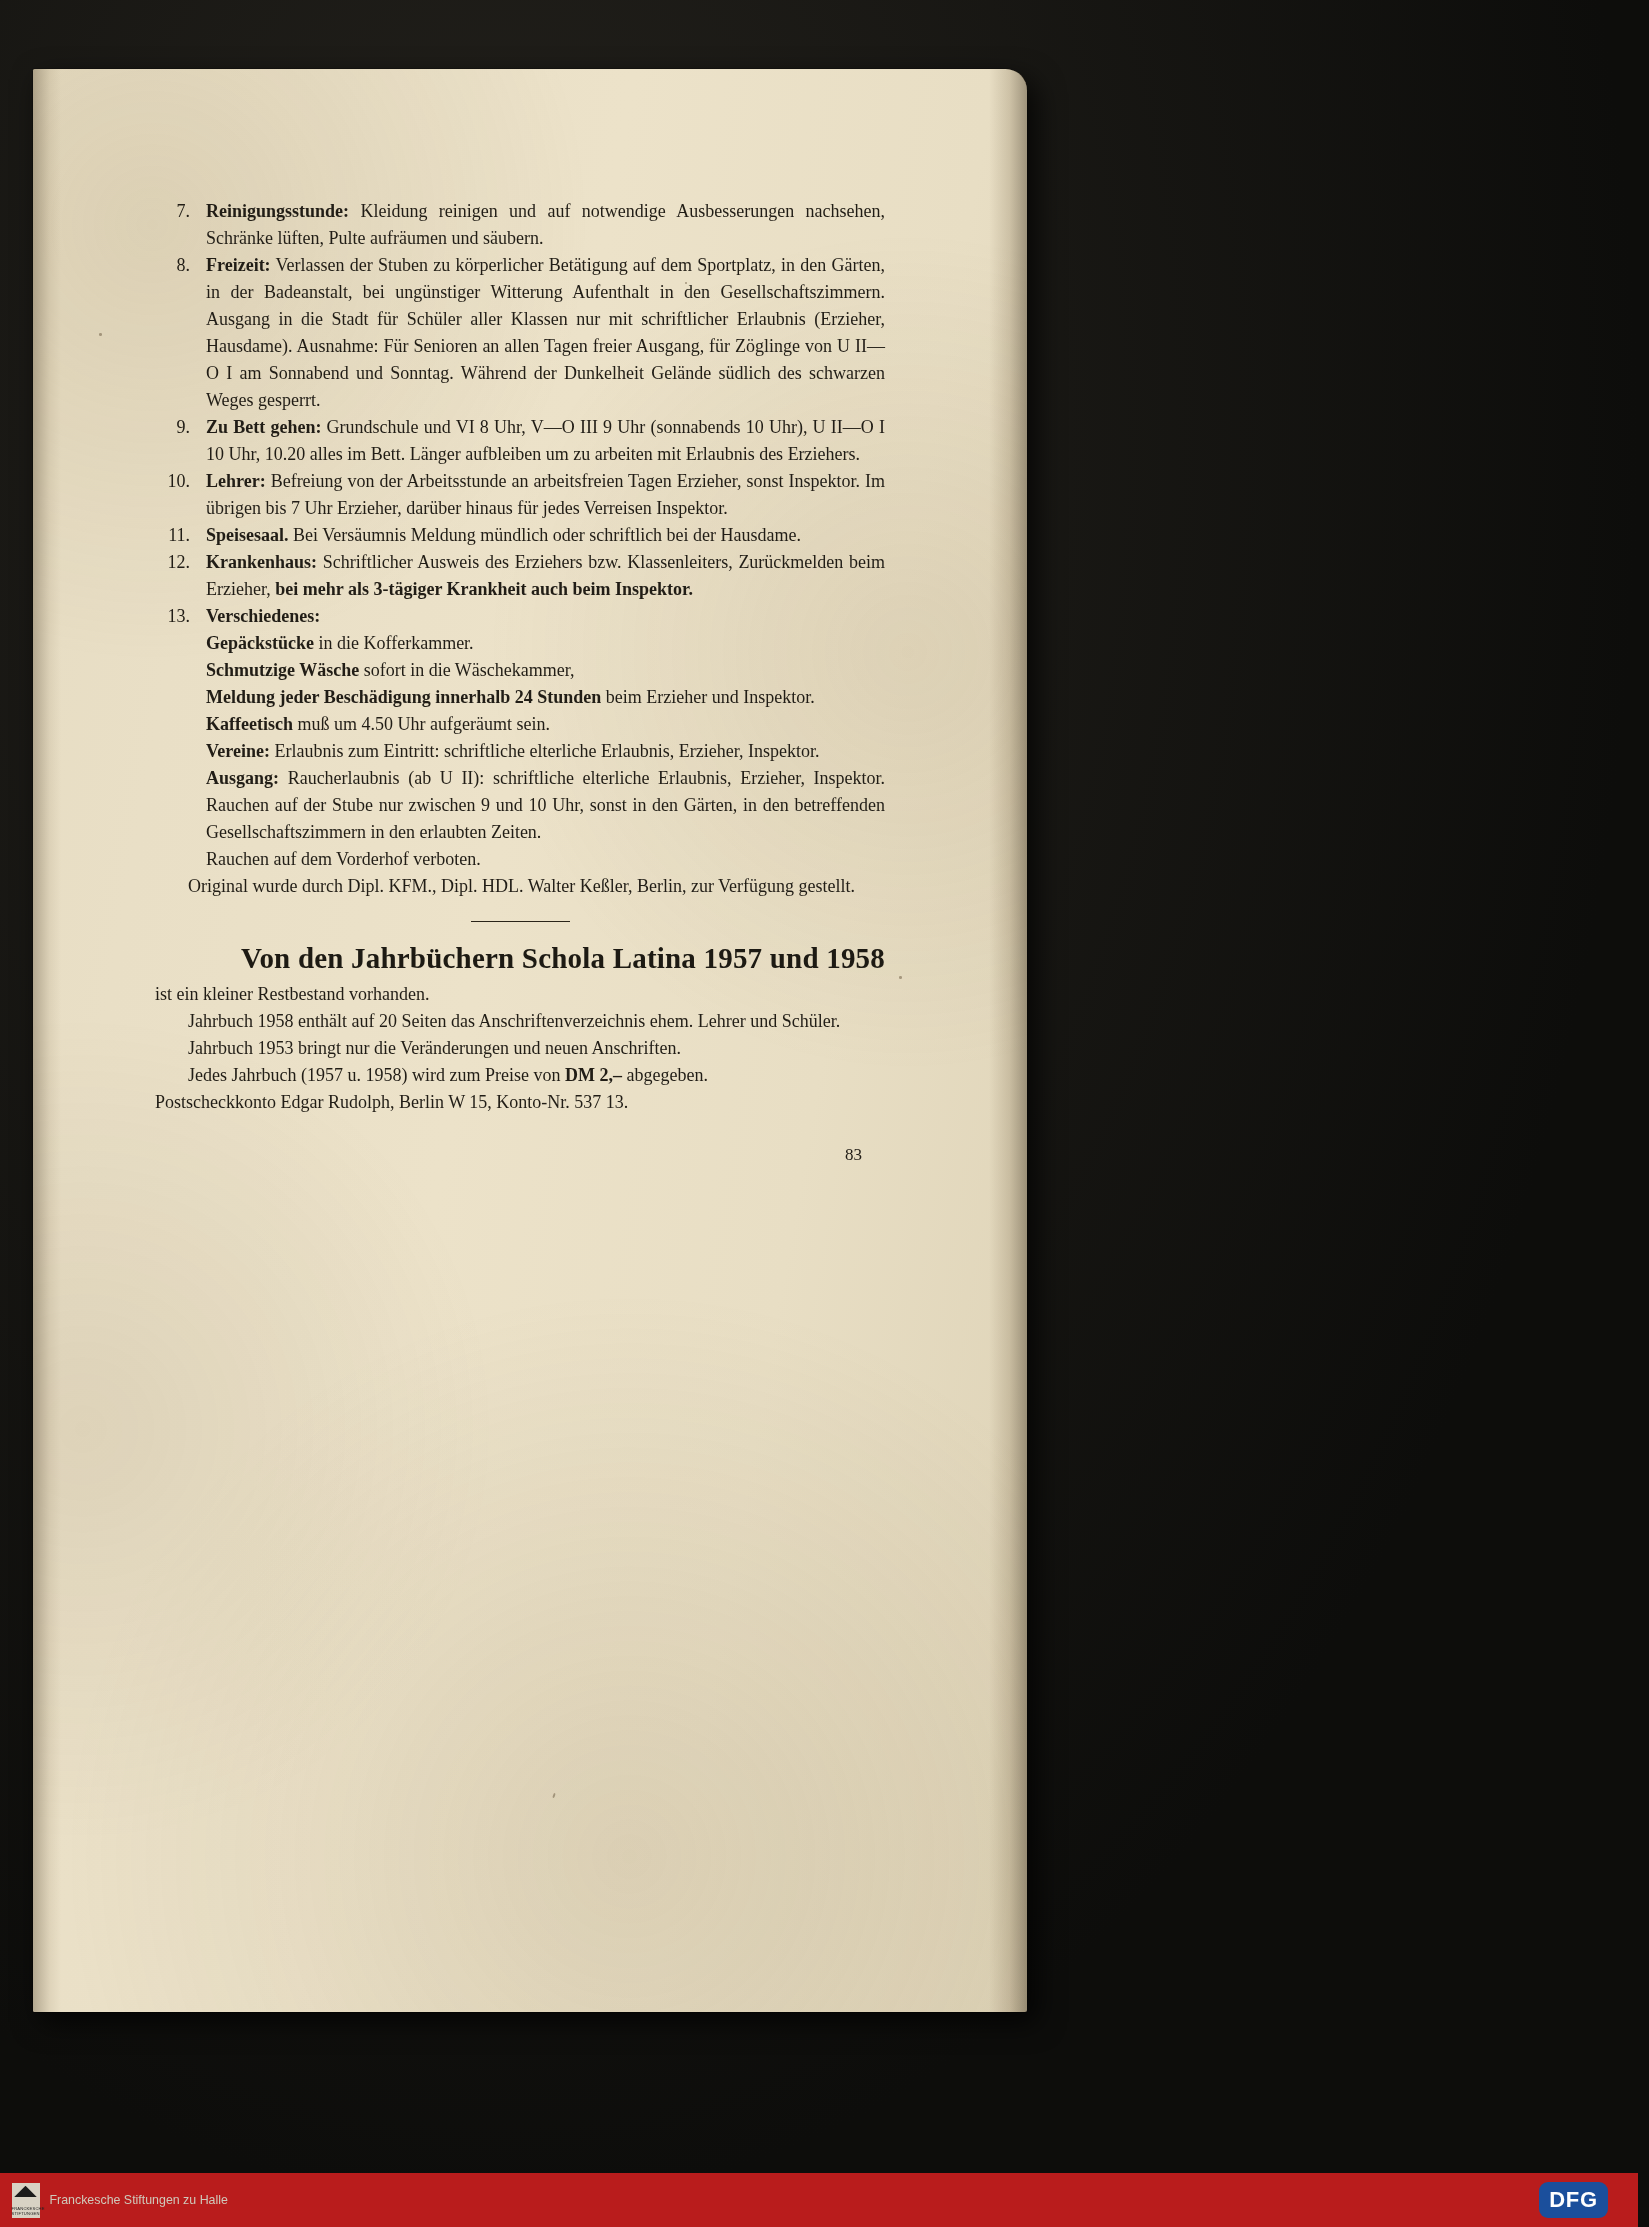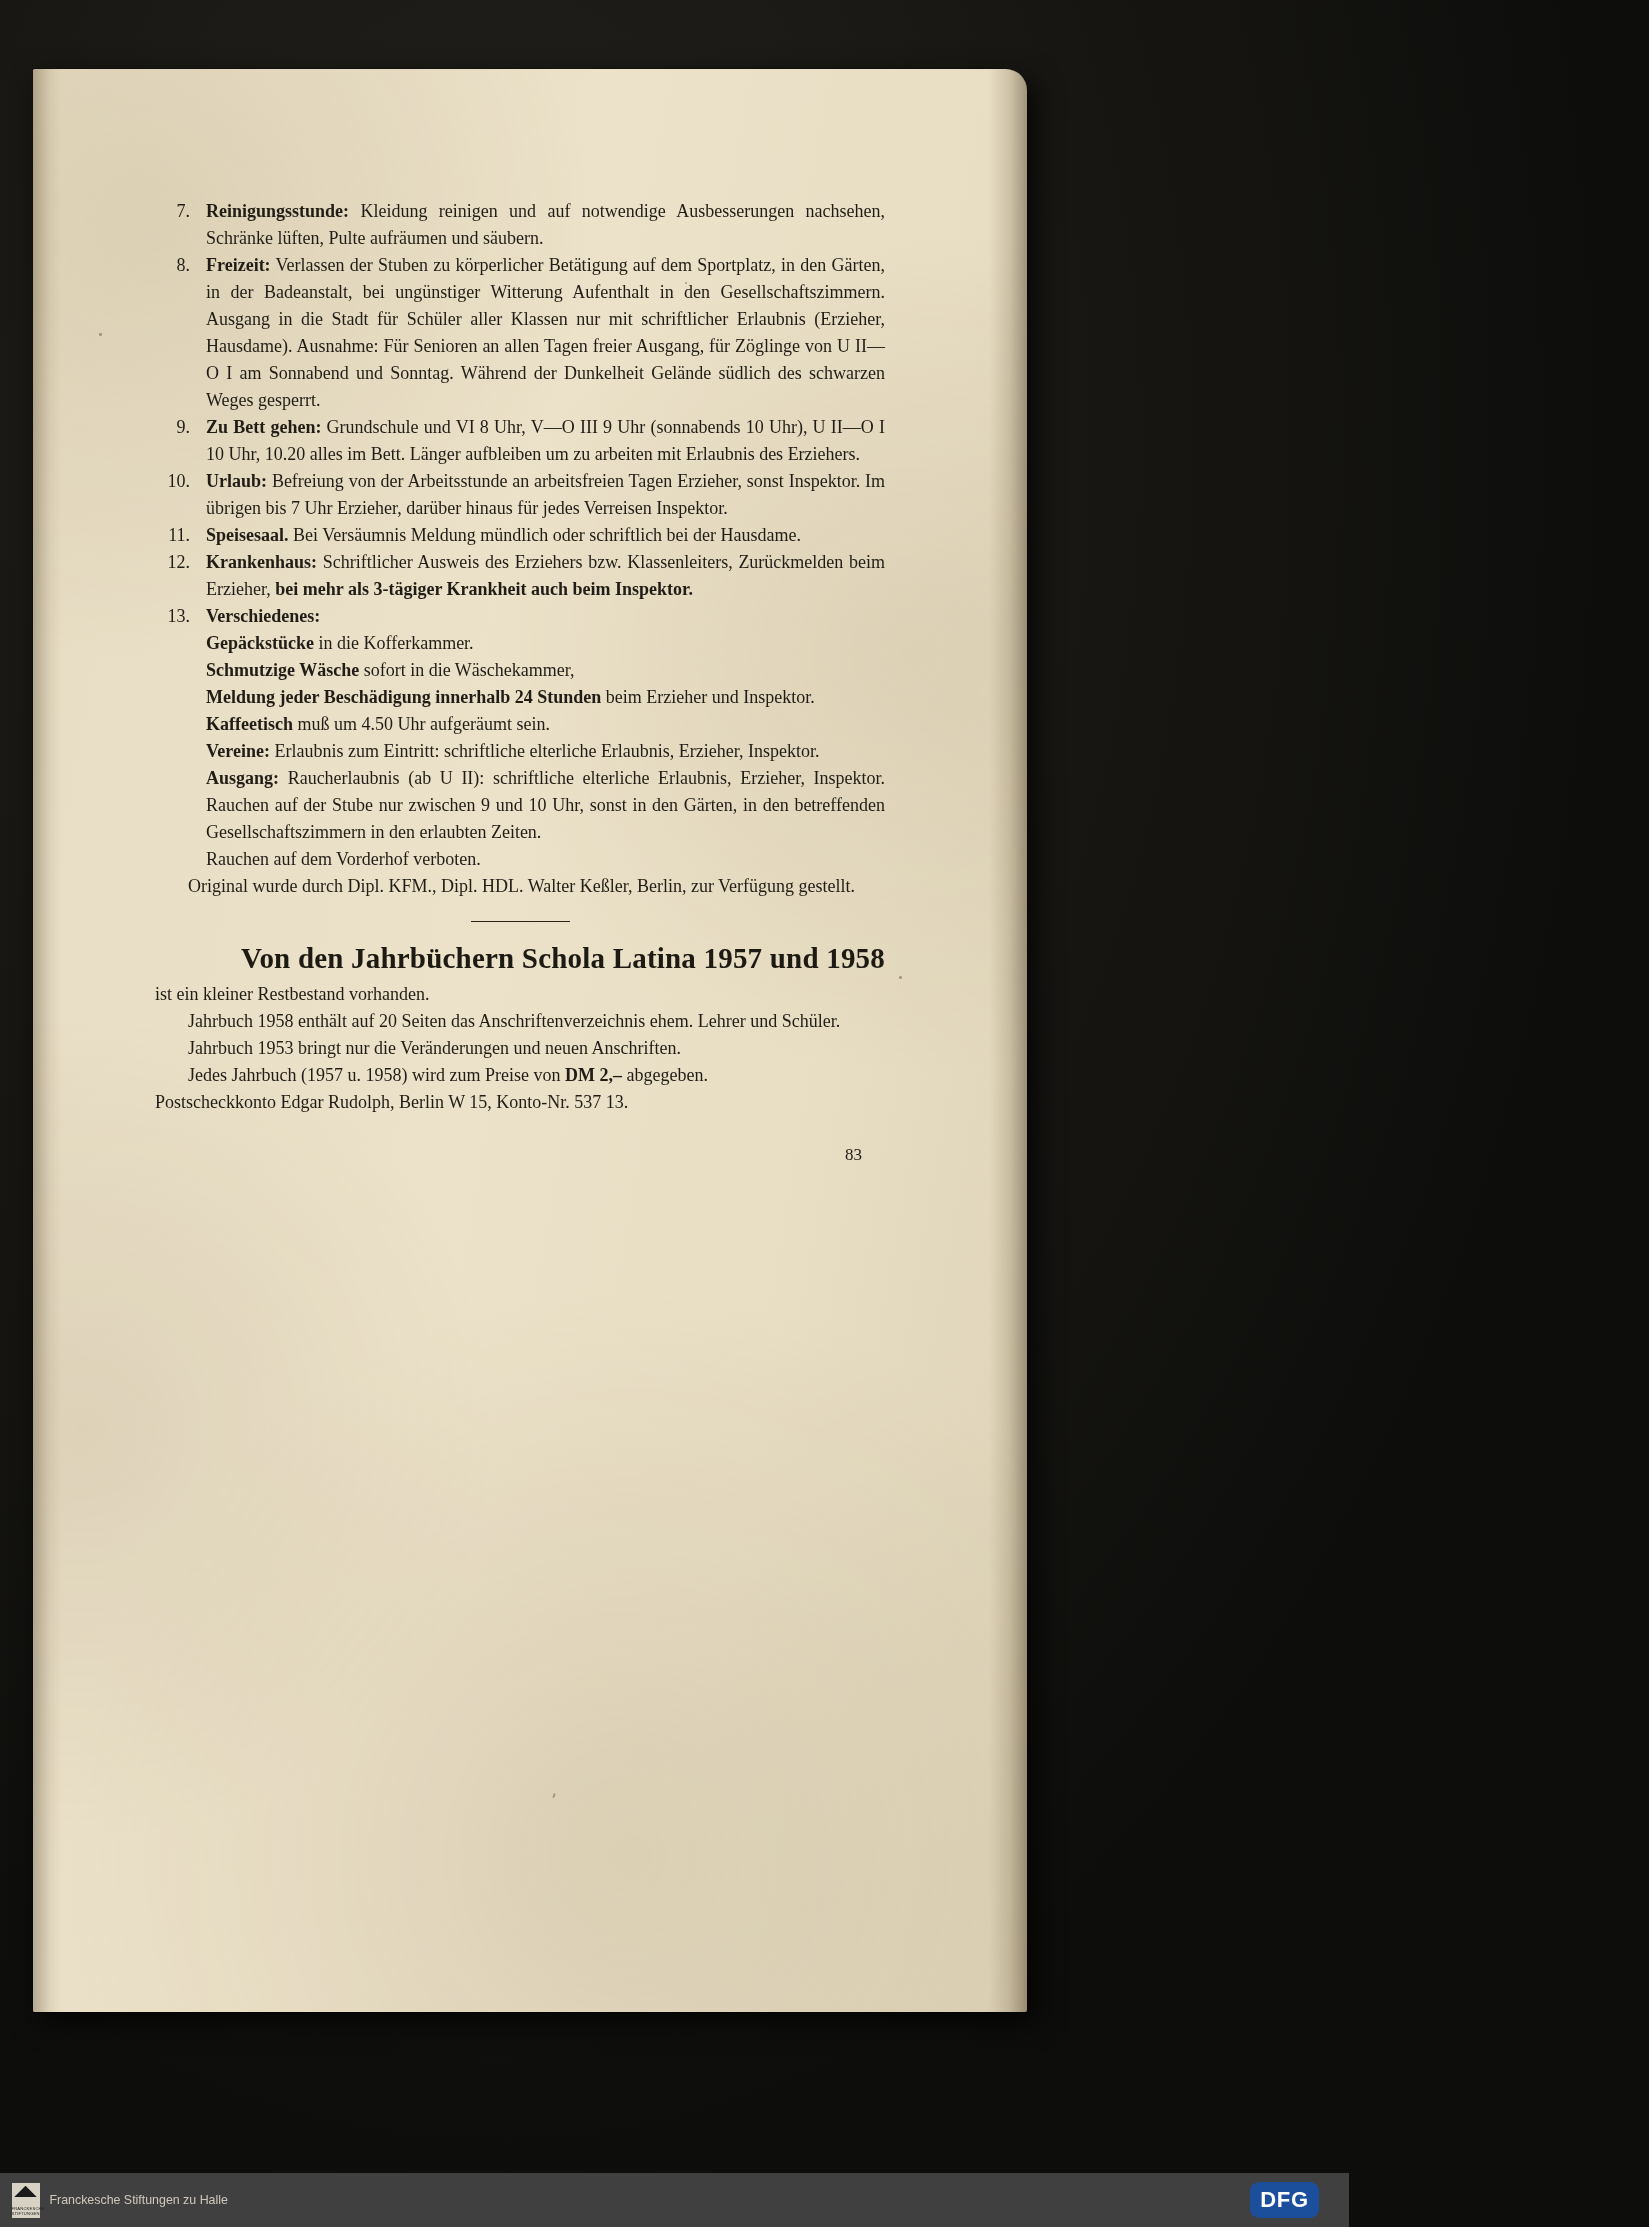--- a/index.html
+++ b/index.html
@@ -141,23 +141,23 @@
     position: relative;
     margin-top: 6.6px;
     height: 45px;
   }
 
   
   #footer-bar {
     position: absolute;
     left: 0;
     bottom: 0;
-    width: 1349px;
+    width: 1638px;
     height: 54px;
-    background: #404040;
+    background: #b91c1c;
     display: flex;
     align-items: center;
   }
   #footer-logo {
     width: 28px;
     height: 35px;
     margin-left: 11.5px;
     background: #d8d2c4;
     position: relative;
     flex: none;
@@ -221,21 +221,21 @@
       <li class="li">
         <span class="num">7.</span><span class="lbl">Reinigungsstunde:</span><span> Kleidung reinigen und auf notwendige Ausbesserungen nachsehen, Schränke lüften, Pulte aufräumen und säubern.</span>
       </li>
       <li class="li">
         <span class="num">8.</span><span class="lbl">Freizeit:</span><span> Verlassen der Stuben zu körperlicher Betätigung auf dem Sportplatz, in den Gärten, in der Badeanstalt, bei ungünstiger Witterung Aufenthalt in den Gesellschaftszimmern. Ausgang in die Stadt für Schüler aller Klassen nur mit schriftlicher Erlaubnis (Erzieher, Hausdame). Ausnahme: Für Senioren an allen Tagen freier Ausgang, für Zöglinge von U II—O I am Sonnabend und Sonntag. Während der Dunkelheit Gelände südlich des schwarzen Weges gesperrt.</span>
       </li>
       <li class="li">
         <span class="num">9.</span><span class="lbl">Zu Bett gehen:</span><span> Grundschule und VI 8 Uhr, V—O III 9 Uhr (sonnabends 10 Uhr), U II—O I 10 Uhr, 10.20 alles im Bett. Länger aufbleiben um zu arbeiten mit Erlaubnis des Erziehers.</span>
       </li>
       <li class="li">
-        <span class="num">10.</span><span class="lbl">Urlaub:</span><span> Befreiung von der Arbeitsstunde an arbeitsfreien Tagen Erzieher, sonst Inspektor. Im übrigen bis 7 Uhr Erzieher, darüber hinaus für jedes Verreisen Inspektor.</span>
+        <span class="num">10.</span><span class="lbl">Lehrer:</span><span> Befreiung von der Arbeitsstunde an arbeitsfreien Tagen Erzieher, sonst Inspektor. Im übrigen bis 7 Uhr Erzieher, darüber hinaus für jedes Verreisen Inspektor.</span>
       </li>
       <li class="li">
         <span class="num">11.</span><span class="lbl">Speisesaal.</span><span> Bei Versäumnis Meldung mündlich oder schriftlich bei der Hausdame.</span>
       </li>
       <li class="li">
         <span class="num">12.</span><span class="lbl">Krankenhaus:</span><span> Schriftlicher Ausweis des Erziehers bzw. Klassenleiters, Zurückmelden beim Erzieher, </span><span class="b">bei mehr als 3-tägiger Krankheit auch beim Inspektor.</span>
       </li>
       <li class="li">
         <span class="num">13.</span><span class="lbl">Verschiedenes:</span><span></span>
       </li>

